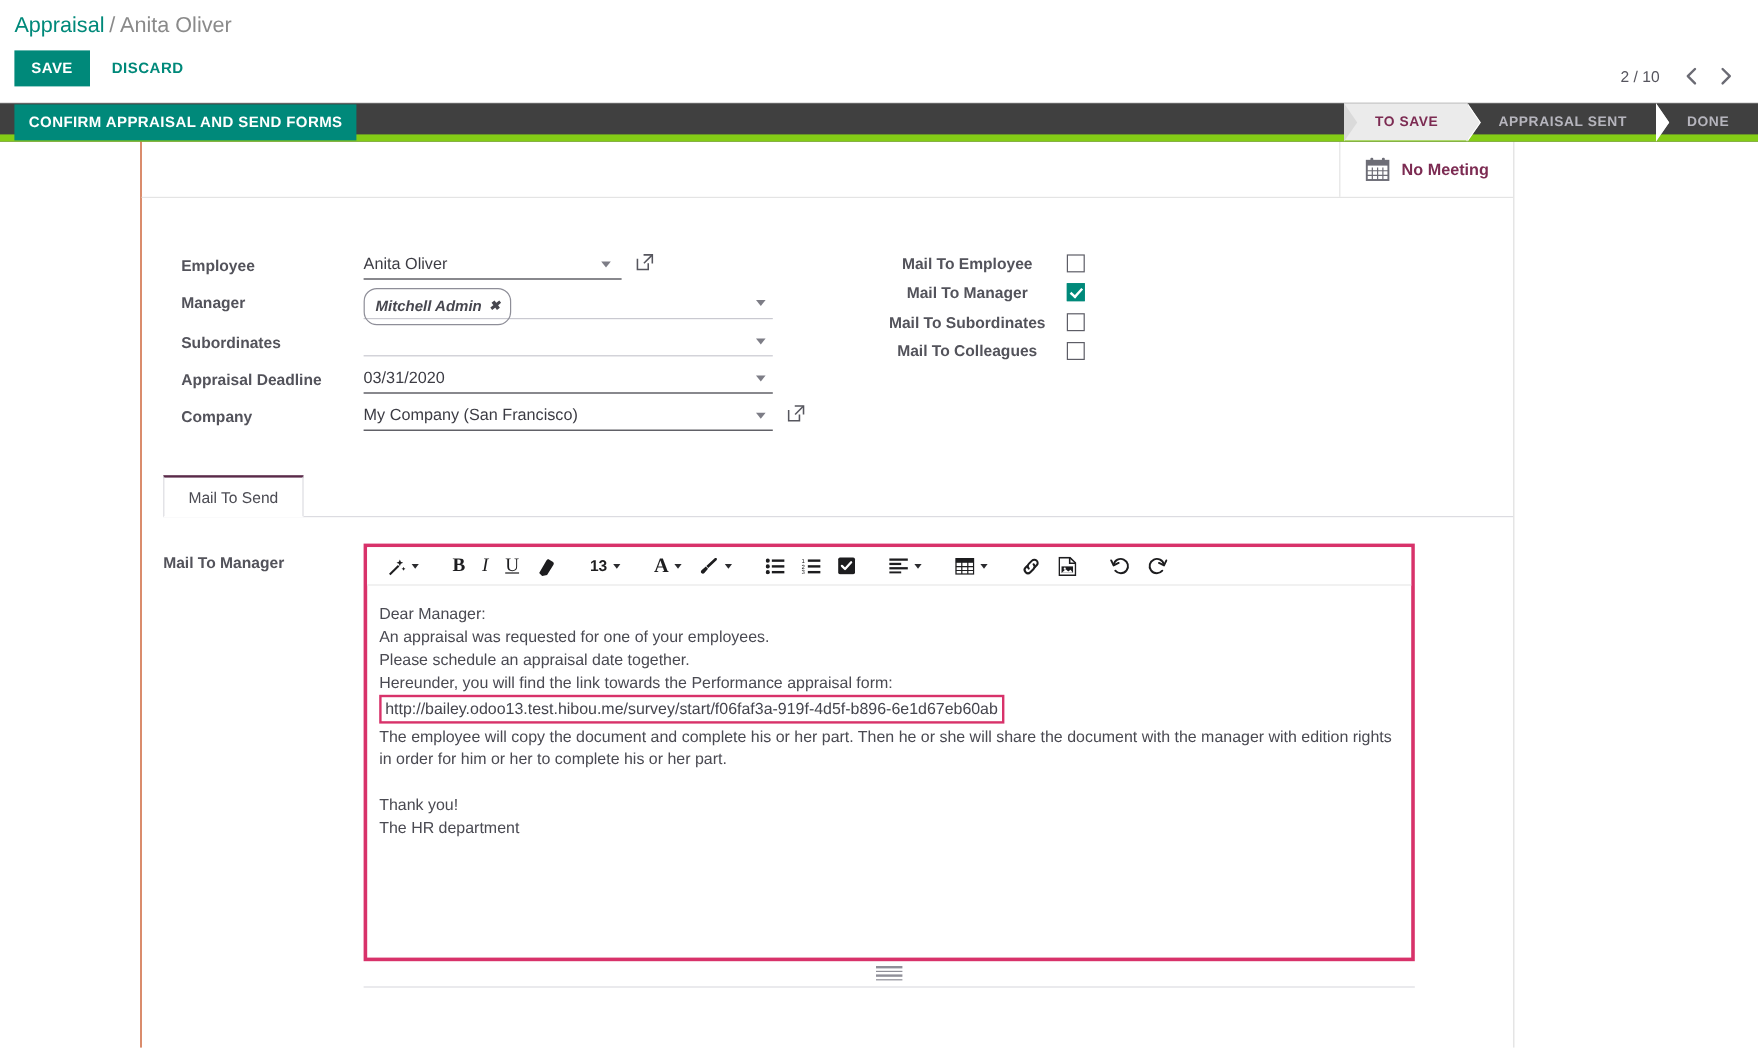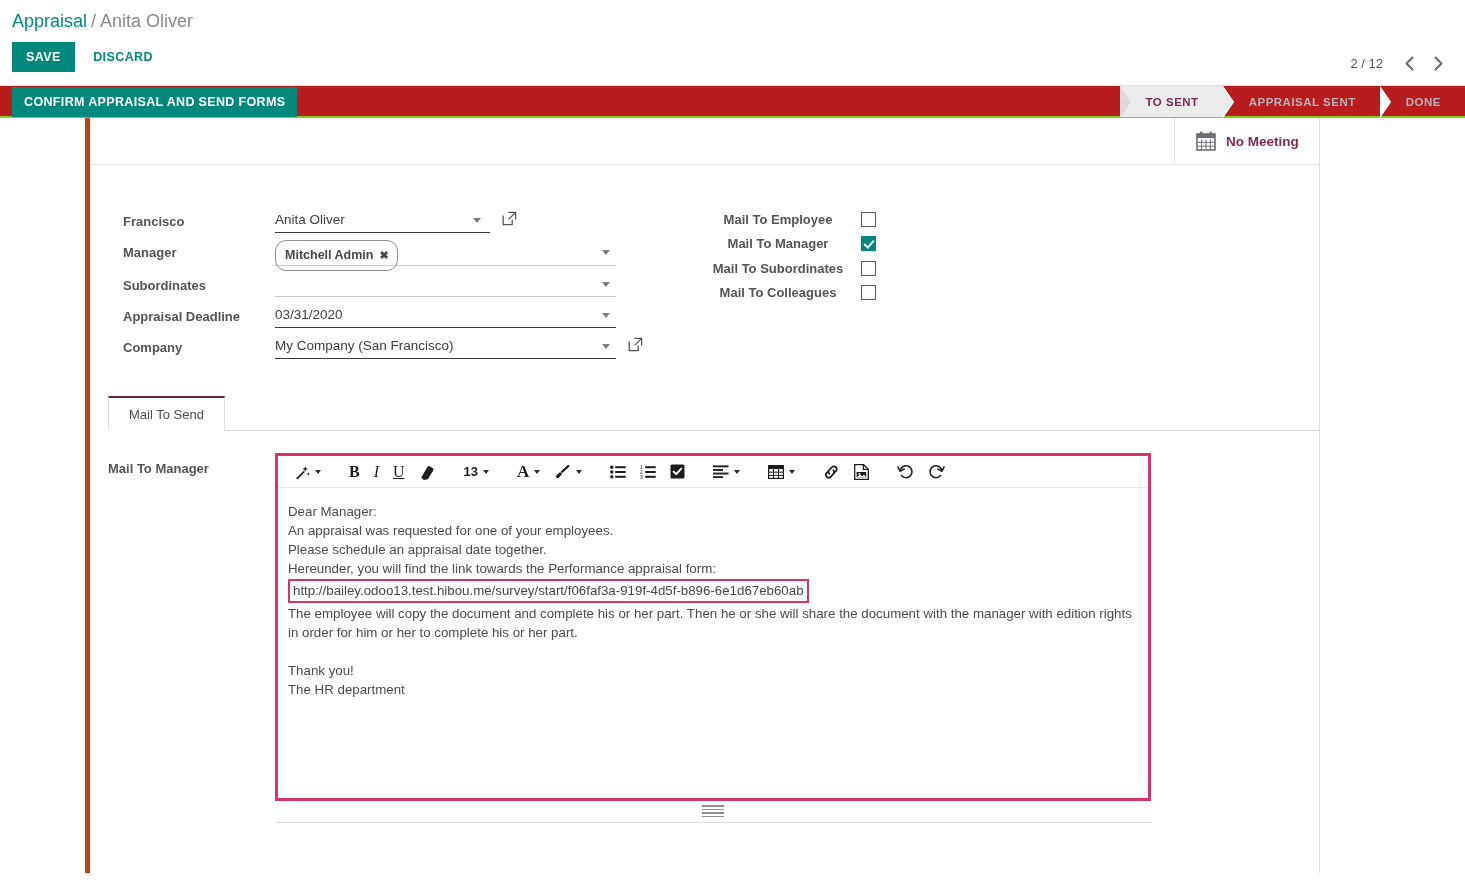--- a/index.html
+++ b/index.html
@@ -64,23 +64,23 @@
   .pager-arrow {
     width: 26px; height: 26px;
     display: flex; align-items: center; justify-content: center;
     color: #6b6b74; cursor: pointer; font-size: 17px;
   }
 
   
   .statusrow {
     height: 32px;
     position: relative;
-    border-bottom: 2px solid #84cc16;
+    border-bottom: 6px solid #84cc16;
     padding-left: 12px;
-    background: #b91c1c;
+    background: #404040;
   }
   .btn-confirm {
     display: inline-block;
     background: #00897a;
     color: #fff;
     font-size: 12.5px;
     font-weight: bold;
     letter-spacing: .35px;
     padding: 8px 12px;
     border: none;
@@ -130,25 +130,25 @@
     border-left: 11px solid #dadada;
     z-index: 2;
   }
 
   
   .sheet-wrap {
     padding: 0;
     background: #ffffff;
   }
   .sheet {
-    margin-left: 85px;
-    width: 1235px;
+    margin-left: 117px;
+    width: 1145px;
     min-height: 755px;
     background: #ffffff;
-    border-left: 5px solid #c2410c;
+    border-left: 1px solid #c2410c;
     border-right: 1px solid #dfdfdf;
   }
 
   
   .buttonbox {
     height: 47px;
     border-bottom: 1px solid #e4e4e4;
     display: flex;
     justify-content: flex-end;
   }
@@ -207,20 +207,21 @@
   }
   .tag {
     display: inline-flex; align-items: flex-end; gap: 6px;
     border: 1px solid #8e8e98;
     border-radius: 11px;
     padding: 1px 8px 2px 9px;
     font-size: 12.5px;
     font-weight: bold;
     color: #47474f;
     margin-top: 2px;
+    font-style: italic;
   }
   .tag .x { font-size: 11px; color: #46464e; cursor: pointer; }
 
   
   .crow { display: flex; align-items: center; height: 24.5px; }
   .clabel {
     width: 166px;
     font-size: 13px;
     font-weight: bold;
     color: #53535b;
@@ -342,41 +343,41 @@
   <div class="breadcrumb">
     <span class="bc-root">Appraisal</span><span class="bc-sep">/</span><span class="bc-cur">Anita Oliver</span>
   </div>
 </div>
 
 <div class="actionrow">
   <button class="btn-save">SAVE</button>
   <button class="btn-discard">DISCARD</button>
 
   <div class="pager">
-    <span class="pager-count">2 / 12</span>
+    <span class="pager-count">2 / 10</span>
     <span class="pager-arrow">
       <svg width="11" height="15" viewBox="0 0 11 15">
           <path d="M8.5 1.5 L2.5 7.5 L8.5 13.5" fill="none" stroke="#6b6b74" stroke-width="2" stroke-linecap="round" stroke-linejoin="round"></path>
         </svg>
     </span>
     <span class="pager-arrow">
       <svg width="11" height="15" viewBox="0 0 11 15">
           <path d="M2.5 1.5 L8.5 7.5 L2.5 13.5" fill="none" stroke="#6b6b74" stroke-width="2" stroke-linecap="round" stroke-linejoin="round"></path>
         </svg>
     </span>
   </div>
 </div>
 
 <div class="statusrow">
   <button class="btn-confirm">CONFIRM APPRAISAL AND SEND FORMS</button>
 
   <div class="statusbar">
     <div class="stat active">
       <span class="arrow-l"></span>
-      <span>TO SENT</span>
+      <span>TO SAVE</span>
       <span class="arrow-r"></span>
       <span class="arrow-r-in"></span>
     </div>
     <div class="stat">
       <span class="arrow-l"></span>
       <span>APPRAISAL SENT</span>
       <span class="arrow-r"></span>
       <span class="arrow-r-in"></span>
     </div>
     <div class="stat">
@@ -402,21 +403,21 @@
         </span>
         <span class="label">No Meeting</span>
       </div>
     </div>
 
     <div class="form-area">
 
       <div class="col col-left">
 
         <div class="frow">
-          <div class="flabel">Francisco</div>
+          <div class="flabel">Employee</div>
           <div class="fvalue">
             <div class="finput strong" style="width:215px">Anita Oliver</div>
             <span class="caret" style="left:198px;right:auto;"></span>
             <span class="extlink" style="left:227px">
               <svg width="15" height="15" viewBox="0 0 15 15">
                 <path d="M1.2 4.6V13.6H10.2V8.4" fill="none" stroke="#56565e" stroke-width="1.3"></path>
                 <path d="M6.3 1.4H13.6V8.5" fill="none" stroke="#56565e" stroke-width="1.3"></path>
                 <path d="M13.4 1.6 L6.6 8.4" fill="none" stroke="#56565e" stroke-width="1.3"></path>
               </svg>
             </span>

